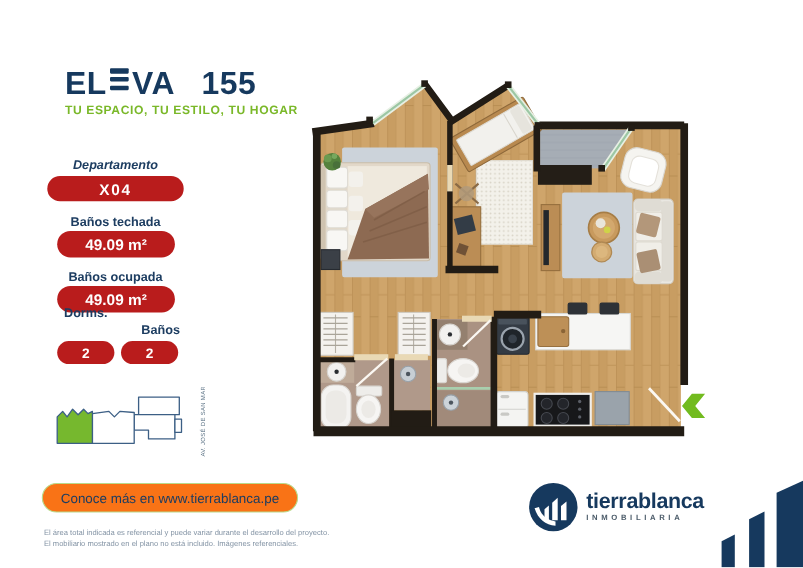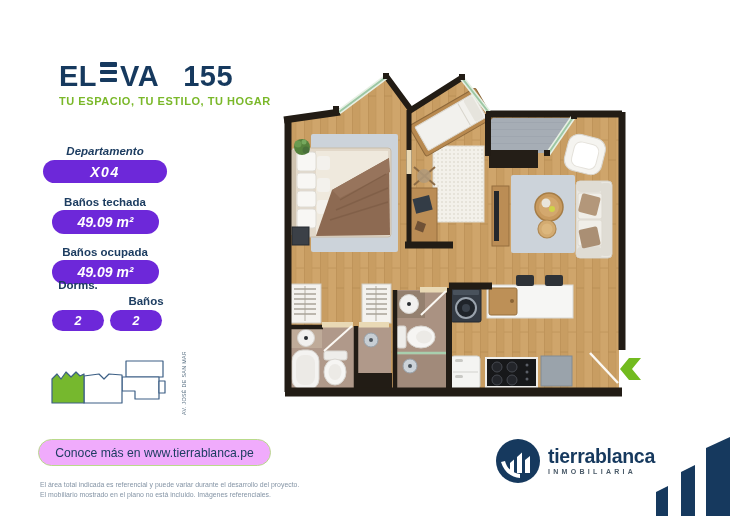--- a/index.html
+++ b/index.html
@@ -14,36 +14,36 @@
   .ebars i{display:block;width:17px;height:4.6px;background:#16395e;border-radius:1px;}
   .logo-num{margin-left:24px;}
   .tagline{margin-top:4px;font-size:11px;font-weight:700;color:#7ab829;letter-spacing:.55px;}
   
   .side-label{position:absolute;text-align:center;color:#1d3d61;font-weight:700;font-size:11.5px;}
   .lbl-dep{left:30px;width:150px;top:145px;font-style:italic;}
   .lbl-at{left:30px;width:150px;top:196px;}
   .lbl-ao{left:30px;width:150px;top:246px;}
   .lbl-dorms{left:52px;width:52px;top:279px;}
   .lbl-banos{left:120px;width:52px;top:295px;}
-  .pill{position:absolute;background:#6d28d9;color:#ffffff;display:flex;align-items:center;justify-content:center;
-        border-radius:999px;font-weight:600;font-style:italic;}
+  .pill{position:absolute;background:#b91c1c;color:#ffffff;display:flex;align-items:center;justify-content:center;
+        border-radius:999px;font-weight:600;}
   .pill-dep{left:43px;top:160px;width:124px;height:23px;font-size:14px;letter-spacing:1.5px;}
   .pill-at{left:52px;top:210px;width:107px;height:24px;font-size:14px;}
   .pill-ao{left:52px;top:260px;width:107px;height:24px;font-size:14px;}
   .pill-dorms{left:52px;top:310px;width:52px;height:21px;font-size:12.5px;}
   .pill-banos{left:110px;top:310px;width:52px;height:21px;font-size:12.5px;}
   
   .keyplan{position:absolute;left:42px;top:352px;}
   
   .cta{position:absolute;left:38px;top:439px;width:233px;height:27px;border:1.6px solid #b9da8b;border-radius:15px;
-       background:#f0abfc;display:flex;align-items:center;justify-content:center;color:#1d3d61;font-size:12.2px;
+       background:#f97316;display:flex;align-items:center;justify-content:center;color:#1d3d61;font-size:12.2px;
        font-weight:500;cursor:pointer;box-sizing:border-box;}
   .disclaimer{position:absolute;left:40px;top:480px;width:290px;font-size:6.9px;color:#8494a5;line-height:1.5;}
   
-  .brand{position:absolute;left:494px;top:437px;display:flex;align-items:center;}
+  .brand{position:absolute;left:479px;top:437px;display:flex;align-items:center;}
   .brand-text{margin-left:6px;}
   .brand-name{font-size:19.5px;font-weight:700;color:#16395e;letter-spacing:-.3px;line-height:1;}
   .brand-sub{font-size:7px;font-weight:600;letter-spacing:3.3px;color:#4a5a68;margin-top:2px;}
   .corner-bars{position:absolute;left:650px;top:430px;}
   .plan{position:absolute;left:268px;top:45px;}
 </style>
 </head>
 <body>
 
 <div class="logo">

